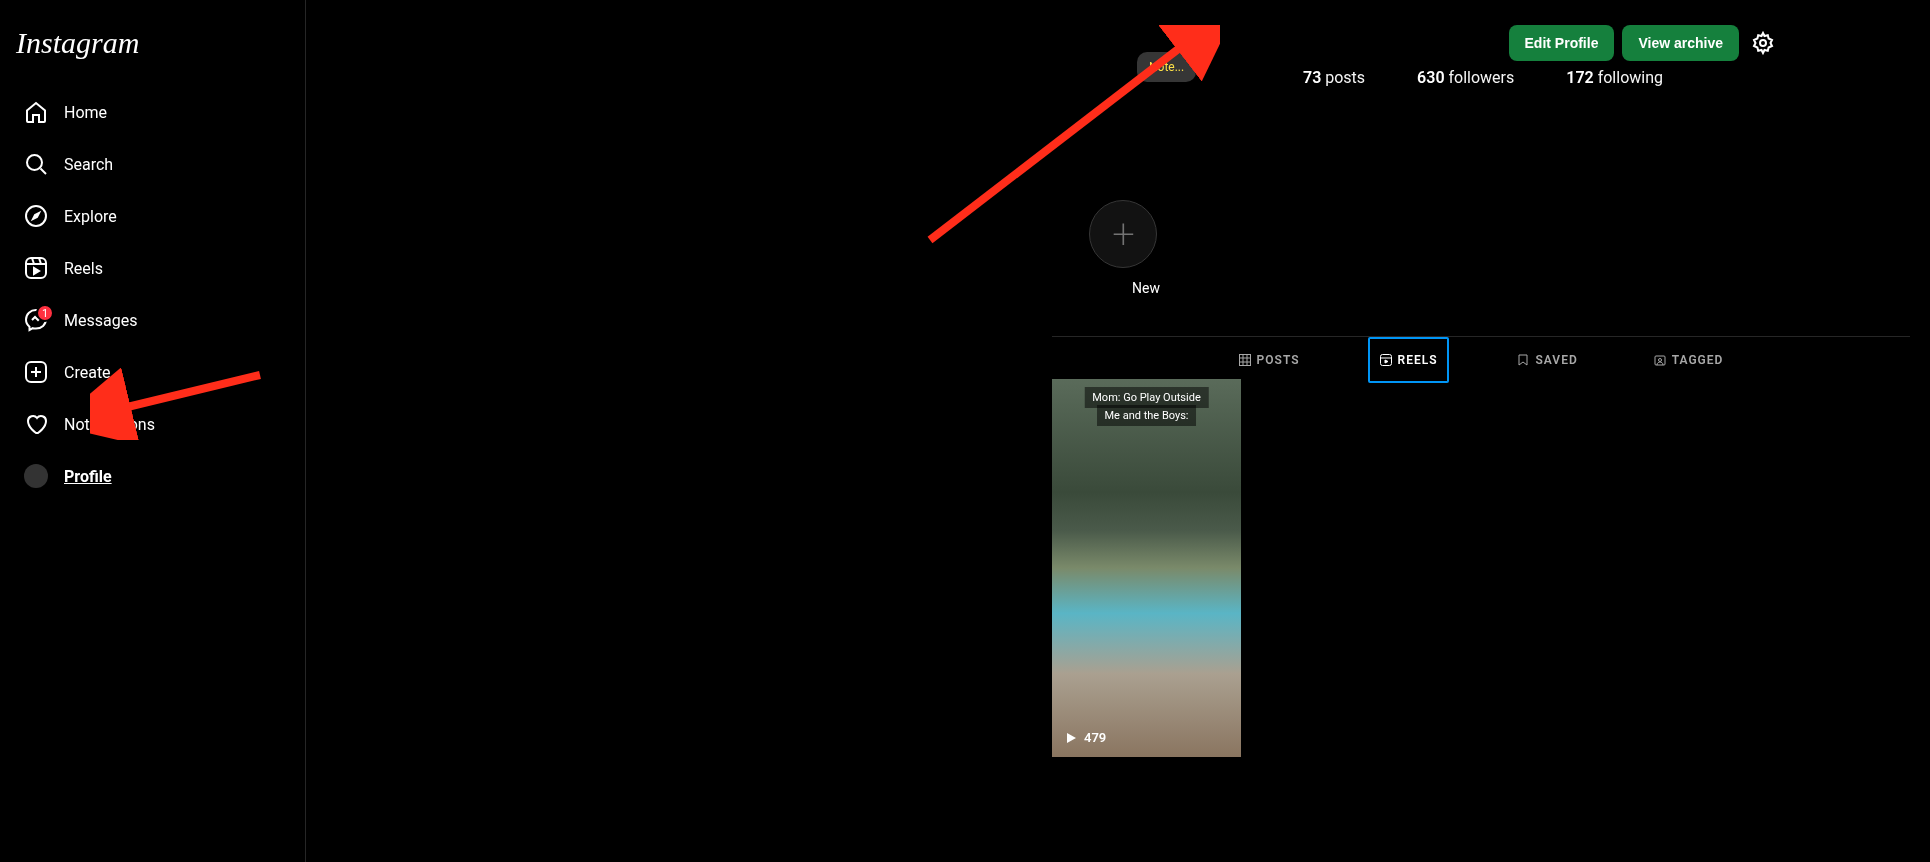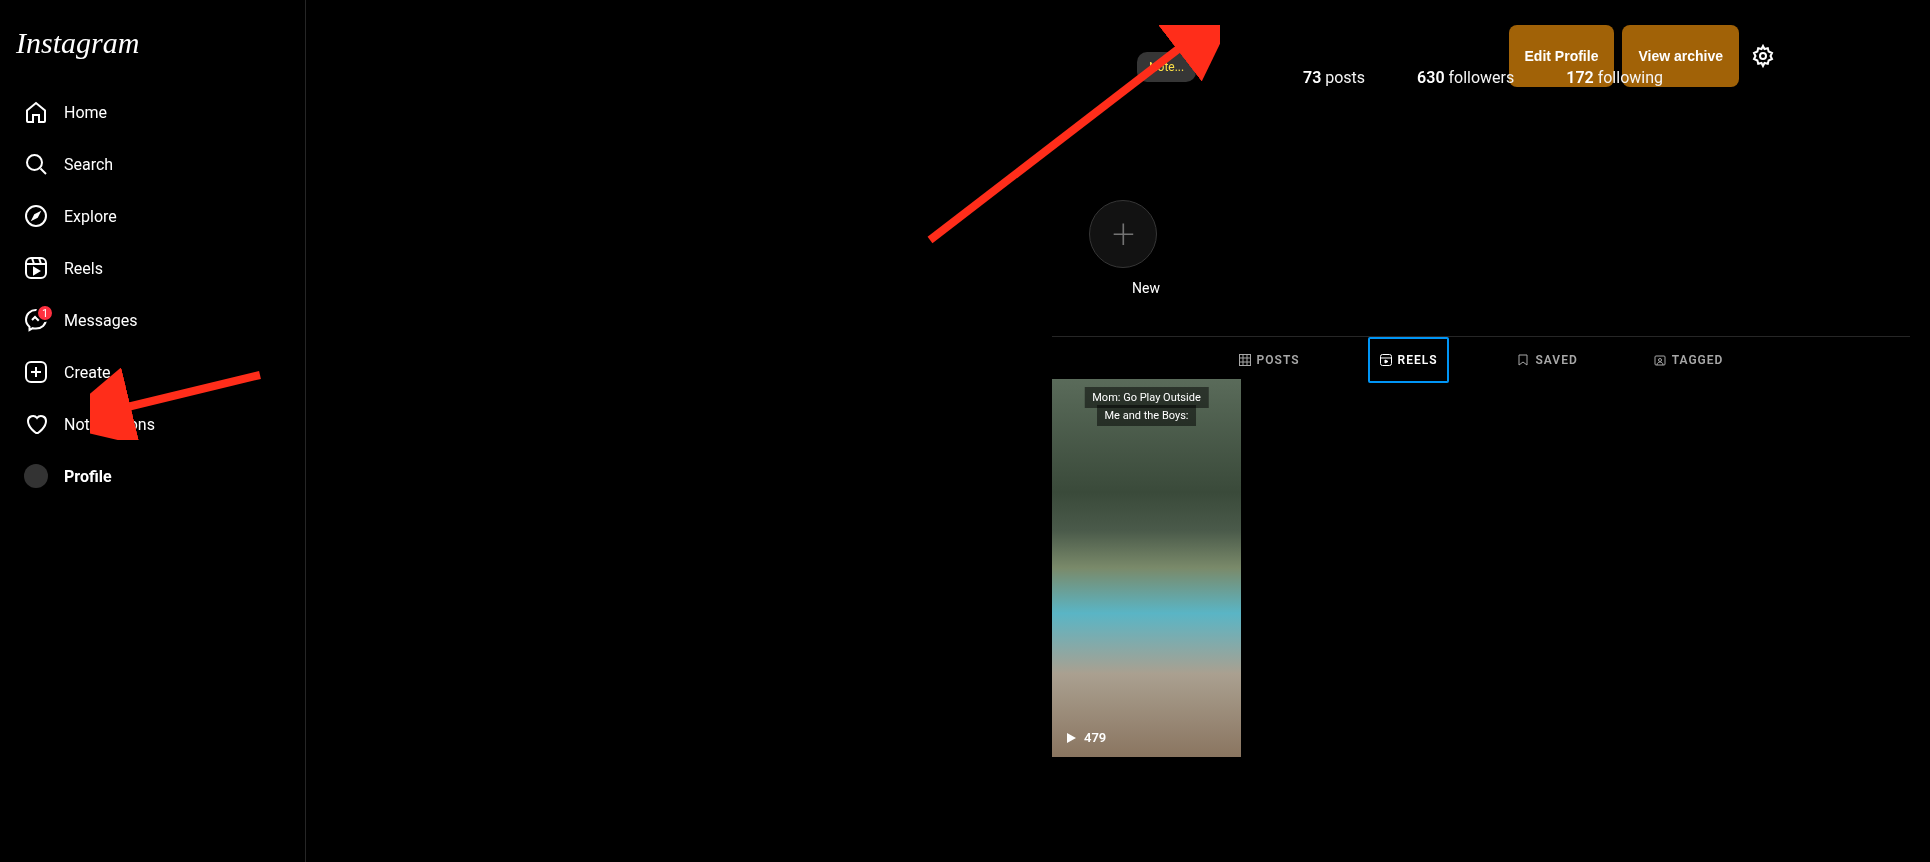--- a/index.html
+++ b/index.html
@@ -36,20 +36,21 @@
       display: flex;
       align-items: center;
       padding: 12px;
       margin: 4px 0;
       border-radius: 8px;
       cursor: pointer;
       gap: 16px;
     }
     .nav-item.active .nav-label {
       font-weight: 700;
+      text-decoration: underline;
     }
     .nav-icon {
       width: 24px;
       height: 24px;
       display: flex;
       align-items: center;
       justify-content: center;
       position: relative;
     }
     .nav-label {
@@ -96,24 +97,24 @@
       top: 12px;
       left: 870px;
       background: #363636;
       color: #fde047;
       font-size: 12px;
       padding: 8px 12px;
       border-radius: 10px;
       margin-top: 40px;
     }
     .btn-secondary {
-      background: #a16207;
+      background: #15803d;
       color: #fff;
       border: none;
-      padding: 23px 16px;
+      padding: 10px 16px;
       border-radius: 8px;
       font-size: 14px;
       font-weight: 600;
       cursor: pointer;
     }
     .settings-icon {
       width: 24px;
       height: 24px;
       cursor: pointer;
       margin-left: 4px;

